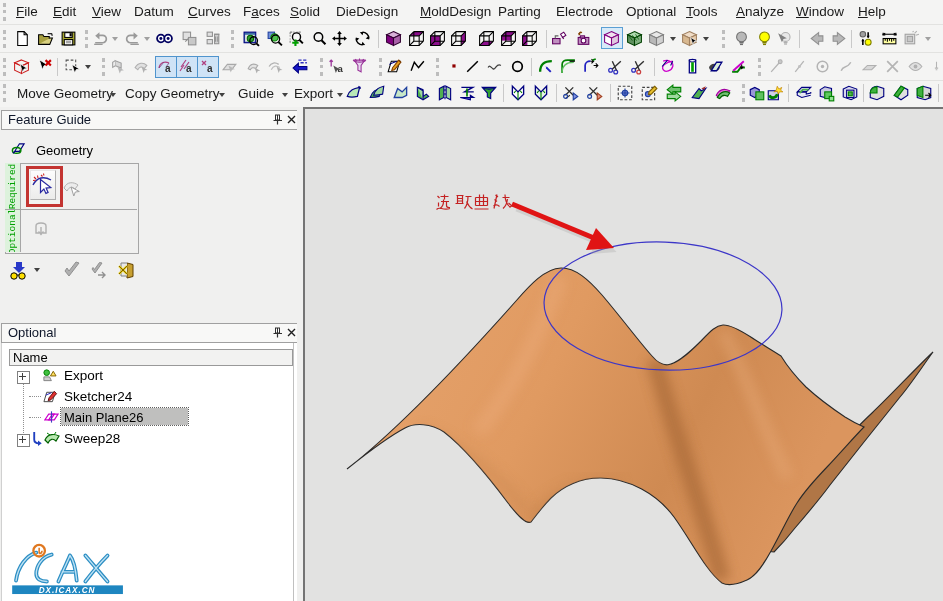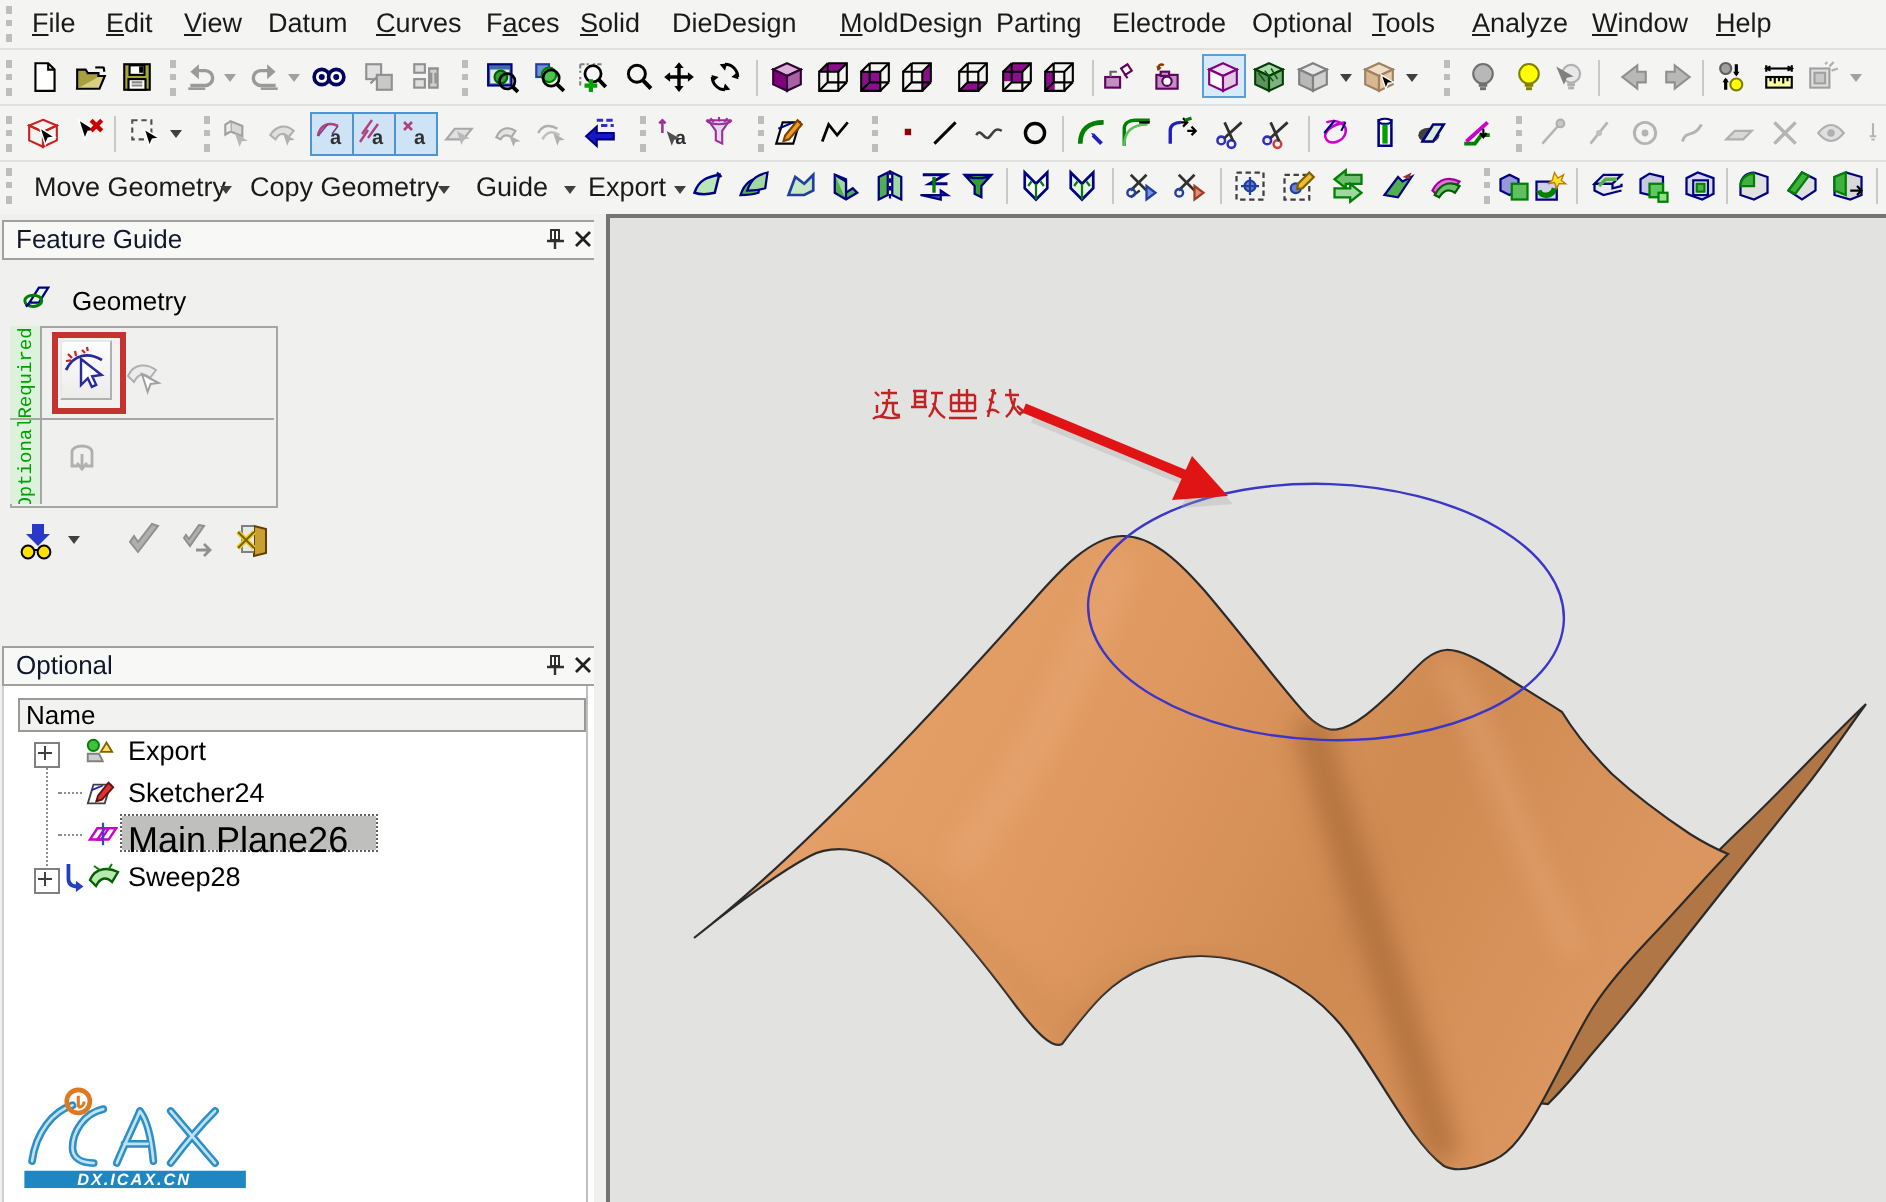--- a/index.html
+++ b/index.html
@@ -635,21 +635,21 @@
     <path d="M12 2l2.5 2.5-6 6.5-3 .9.9-3z" fill="#e03030" stroke="#601010"></path>
     <path d="M3 6l6-2.5" stroke="#2020c0"></path>
   </svg>
 <span class="ab" style="left:64px;top:389px;font-size:13.5px">Sketcher24</span>
 <div class="ab" style="left:61px;top:408px;width:127px;height:17px;background:#bfbfbe;outline:1px dotted #606060"></div>
 <svg class="ab" style="left:44px;top:409px" width="15" height="15" viewBox="0 0 16 15">
     <path d="M1 11l4-6h6l-4 6z" fill="none" stroke="#cc00cc" stroke-width="1.3"></path>
     <path d="M5 11l4-6h6l-4 6z" fill="none" stroke="#cc00cc" stroke-width="1.3"></path>
     <path d="M8 2v12" stroke="#4040c0" stroke-width="1.2"></path>
   </svg>
-<span class="ab" style="left:64px;top:410px;font-size:18px">Main Plane26</span>
+<span class="ab" style="left:64px;top:410px;font-size:13px">Main Plane26</span>
 <svg class="ab" style="left:31px;top:431px" width="13" height="15" viewBox="0 0 13 16">
     <path d="M3 1v8c0 3 2 4 5 4" fill="none" stroke="#2040c0" stroke-width="2"></path>
     <path d="M7 10l4 3-4 3z" fill="#2040c0"></path>
   </svg>
 <svg class="ab" style="left:44px;top:430px" width="16" height="15" viewBox="0 0 16 15">
     <path d="M1 10C4 3 11 4 15 6l-3 5C9 8 6 9 4 13z" fill="#b8e8b0" stroke="#006000" stroke-width="1.2"></path>
     <path d="M3 3l3 2M12 2l-2 3" stroke="#008000"></path>
   </svg>
 <span class="ab" style="left:64px;top:431px;font-size:13.5px">Sweep28</span>
 <svg class="ab" style="left:8px;top:543px" width="122" height="52" viewBox="0 0 122 54">

